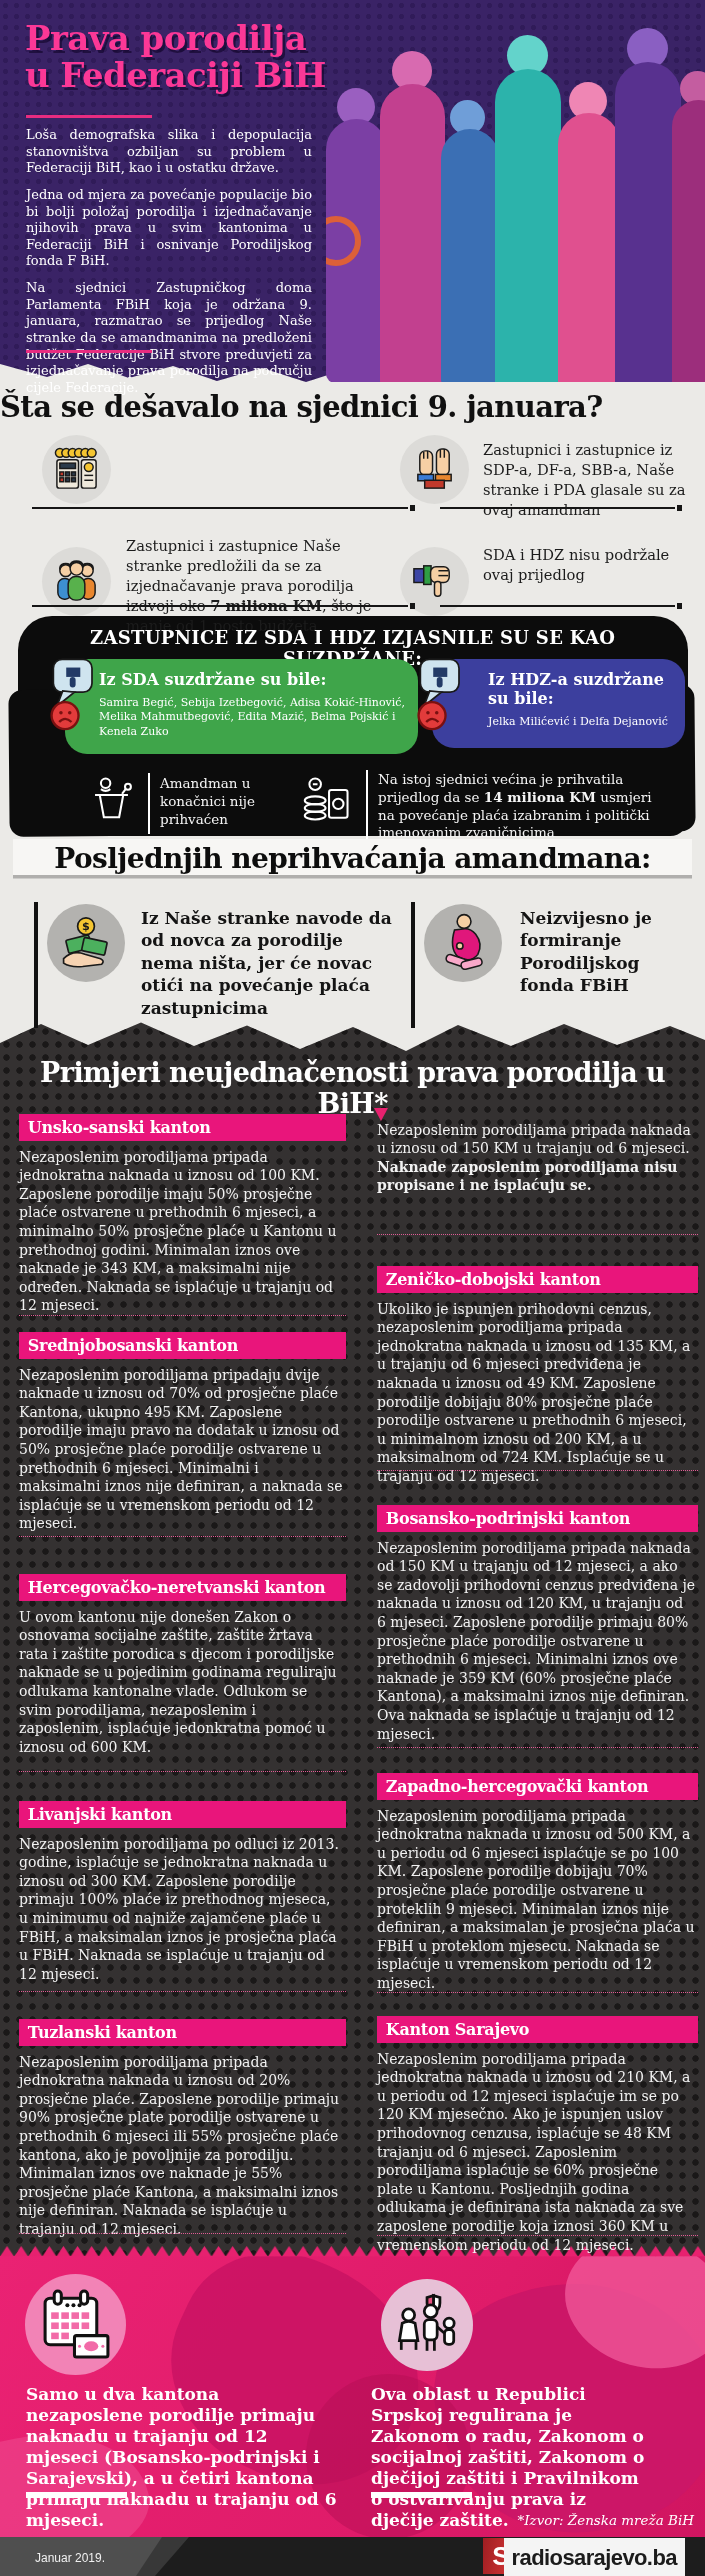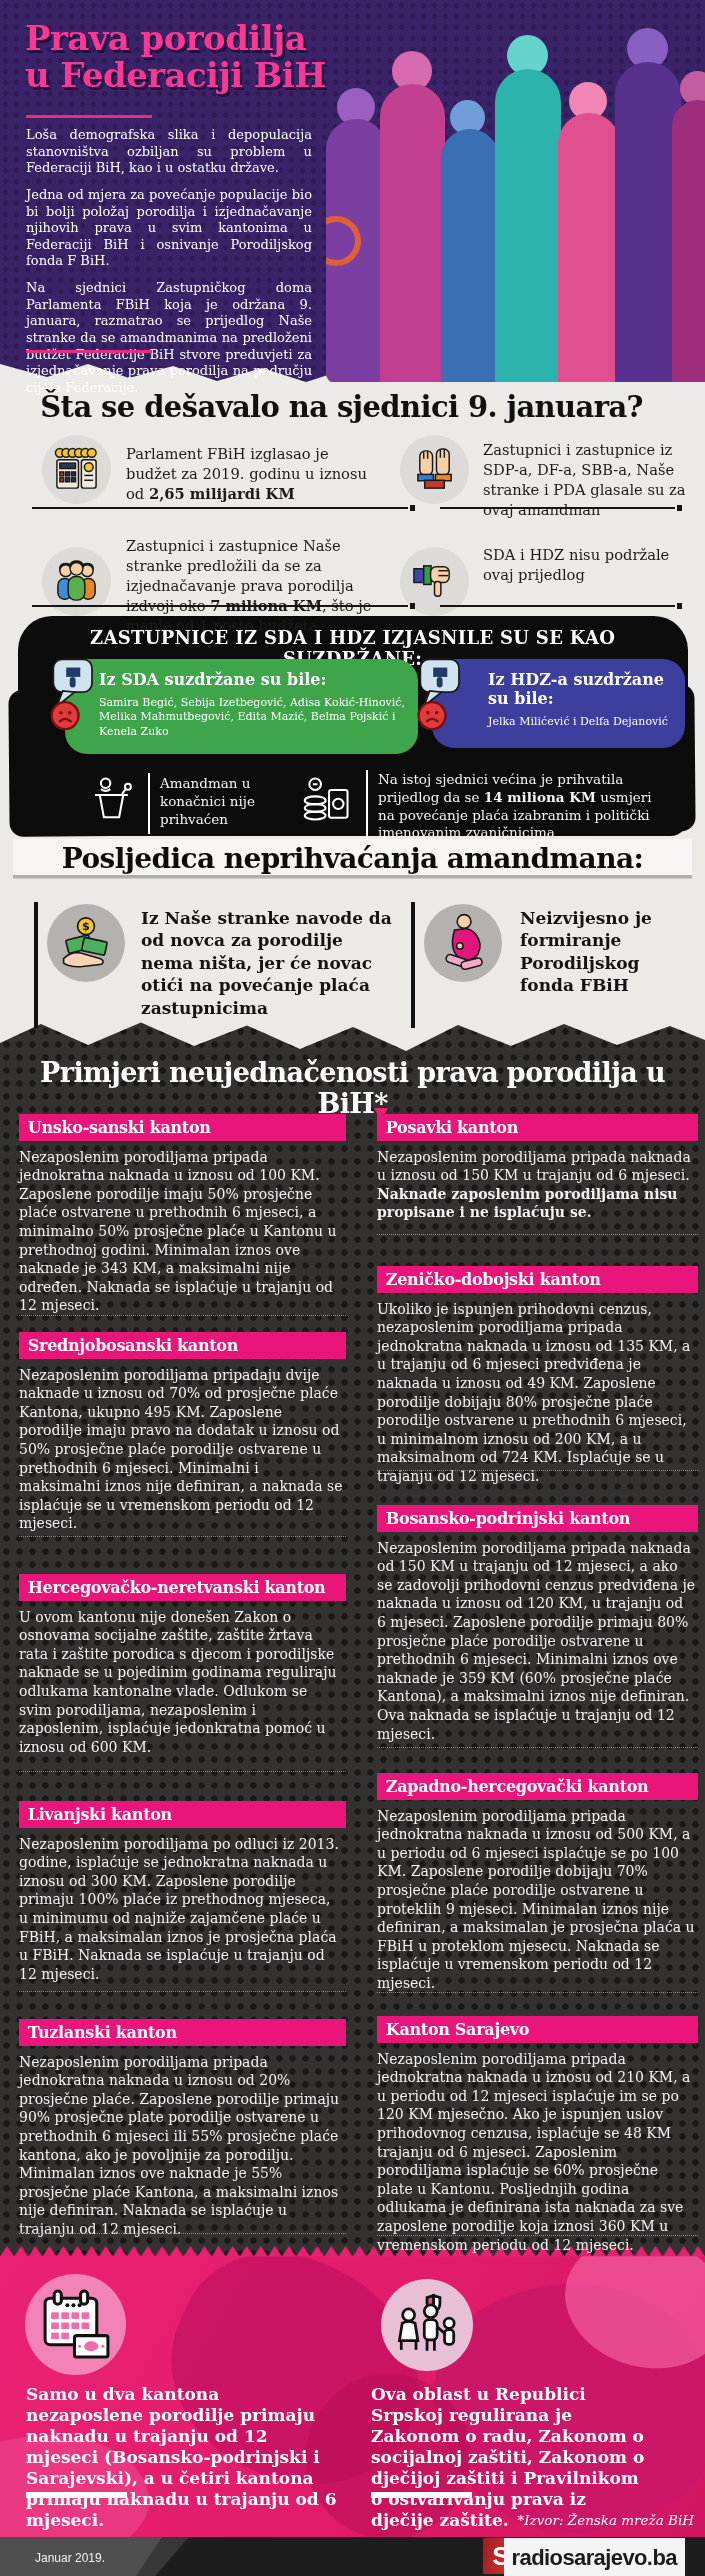--- a/index.html
+++ b/index.html
@@ -37,21 +37,21 @@
   #rule2{left:26px;top:350px;width:126px;}
   #intro{left:26px;top:127px;width:286px;color:#fff;font-size:13px;line-height:1.28;text-align:justify;}
   #intro p{margin:0 0 10px 0;}
   
   #illu{left:326px;top:0;width:379px;height:382px;overflow:hidden;z-index:11;}
   .person{position:absolute;}
   .person .head{position:absolute;border-radius:50%;}
   .person .bod{position:absolute;border-radius:35px 35px 10.6px 10.6px;}
   #illu .ring{position:absolute;left:-15.3px;top:216px;width:38px;height:38px;border:6.5px solid #e8642c;border-radius:50%;opacity:.9;}
   
-  #session-heading{left:0;top:390px;width:643px;text-align:right;font-size:29px;font-weight:bold;color:#101010;letter-spacing:-0.6px;}
+  #session-heading{left:0;top:390px;width:643px;text-align:left;font-size:29px;font-weight:bold;color:#101010;letter-spacing:-0.6px;}
   .icon-circle{position:absolute;width:69px;height:69px;border-radius:50%;background:#dcdbd8;display:flex;align-items:center;justify-content:center;z-index:10;}
   .s-text{position:absolute;z-index:10;font-size:14.7px;line-height:1.36;color:#1c1c1c;}
   .s-text strong{font-weight:bold;}
   .divider{position:absolute;height:1.8px;background:#161616;z-index:10;}
   .divider::after{content:"";position:absolute;right:-7px;top:-1.8px;width:5.3px;height:5.3px;background:#161616;}
   
   #black-box{left:17.6px;top:616px;width:670px;height:220px;background:#0c0c0c;border-radius:34px 34px 17.6px 17.6px;z-index:9;}
   #black-box::after{content:"";position:absolute;left:-8.2px;right:-8.2px;top:71px;height:147px;background:#0c0c0c;transform:rotate(-.5deg);border-radius:14px;z-index:-1;}
   #abstain-title{left:17.6px;top:627px;width:670px;text-align:center;color:#fff;font-size:18px;font-weight:bold;letter-spacing:0.3px;}
   #sda-box{left:65px;top:659px;width:353px;height:95px;background:#3fa54a;border-radius:22px;padding:10.6px 11.8px 0 34px;box-sizing:border-box;}
@@ -186,21 +186,20 @@
         <rect x="16" y="67" width="8" height="8" fill="#c0392b"></rect>
           <rect x="28" y="67" width="8" height="8" fill="#2b3a4a"></rect>
           <rect x="40" y="67" width="8" height="8" fill="#2b3a4a"></rect>
         <rect x="60" y="30" width="30" height="58" rx="5" fill="#efe9dc"></rect>
         <circle cx="75" cy="45" r="9" fill="#f4c531"></circle>
         <line x1="66" y1="62" x2="84" y2="62"></line>
           <line x1="66" y1="72" x2="84" y2="72"></line>
       </g>
     </svg>
   </div>
-  <div class="s-text" style="left:126px;top:444px;width:253px">Parlament FBiH izglasao je budžet za 2019. godinu u iznosu od <strong>2,65 milijardi KM</strong></div>
 
   <div class="icon-circle" style="left:400px;top:435px">
     <svg width="49" height="49" viewBox="0 0 100 100">
       <g stroke="#1a1a1a" stroke-width="3">
         <rect x="20" y="12" width="26" height="50" rx="11" fill="#f6cfa4"></rect>
         <rect x="54" y="8" width="26" height="54" rx="11" fill="#f6cfa4"></rect>
         <line x1="28" y1="14" x2="28" y2="28"></line>
           <line x1="36" y1="12" x2="36" y2="28"></line>
         <line x1="62" y1="10" x2="62" y2="26"></line>
           <line x1="70" y1="8" x2="70" y2="26"></line>
@@ -310,21 +309,21 @@
           <ellipse cx="28" cy="70" rx="18" ry="7"></ellipse>
         <rect x="52" y="26" width="32" height="48" rx="4"></rect>
           <circle cx="68" cy="50" r="9"></circle>
       </g>
     </svg>
   </div>
   <div class="vline" style="left:366px;top:770px;height:69px"></div>
   <div class="o-text" style="left:378px;top:771px;width:282px">Na istoj sjednici većina je prihvatila prijedlog da se <strong>14 miliona KM</strong> usmjeri na povećanje plaća izabranim i politički imenovanim zvaničnicima</div>
 
   <div class="ct" id="cons-strip"></div>
-  <div class="ct" id="cons-heading">Posljedica neprihvaćanja amandmana:</div>
+  <div class="ct" id="cons-heading">Posljednjih neprihvaćanja amandmana:</div>
 
   <div class="cbar-v" style="left:34px;top:902px;height:126px"></div>
   <div class="gray-circle" style="left:47px;top:904px">
     <svg width="56" height="56" viewBox="0 0 100 100">
       <g stroke="#1a1a1a" stroke-width="3">
         <circle cx="50" cy="20" r="15" fill="#f4c531"></circle>
         <text x="50" y="27" text-anchor="middle" font-size="20" font-weight="bold" fill="#1a1a1a" stroke="none" font-family="DejaVu Sans, sans-serif">$</text>
         <rect x="16" y="40" width="42" height="24" rx="3" fill="#4cb05e" transform="rotate(-14 37 52)"></rect>
         <rect x="44" y="44" width="42" height="24" rx="3" fill="#4cb05e" transform="rotate(12 65 56)"></rect>
         <path d="M10 78 q16 -16 38 -8 l28 8 q8 4 2 10 l-34 4 q-22 2 -34 -6 z" fill="#f6d3b2"></path>
@@ -384,23 +383,20 @@
 
   <div class="canton col-l" style="top:2019px">
     <div class="cbar">
         <span>Tuzlanski kanton</span>
       </div>
     <div class="cbody">Nezaposlenim porodiljama pripada jednokratna naknada u iznosu od 20% prosječne plaće. Zaposlene porodilje primaju 90% prosječne plate porodilje ostvarene u prethodnih 6 mjeseci ili 55% prosječne plaće kantona, ako je povoljnije za porodilju. Minimalan iznos ove naknade je 55% prosječne plaće Kantona, a maksimalni iznos nije definiran. Naknada se isplaćuje u trajanju od 12 mjeseci.</div>
   </div>
   <div class="dot-sep" style="left:19px;top:2233px;width:327px"></div>
 
   <div class="canton col-r" style="top:1114px">
-    <div class="cbar">
-        <span>Posavki kanton</span>
-      </div>
     <div class="cbody">Nezaposlenim porodiljama pripada naknada u iznosu od 150 KM u trajanju od 6 mjeseci. <strong>Naknade zaposlenim porodiljama nisu propisane i ne isplaćuju se.</strong></div>
   </div>
   <div class="dot-sep" style="left:377px;top:1234px;width:321px"></div>
 
   <div class="canton col-r" style="top:1266px">
     <div class="cbar">
         <span>Zeničko-dobojski kanton</span>
       </div>
     <div class="cbody">Ukoliko je ispunjen prihodovni cenzus, nezaposlenim porodiljama pripada jednokratna naknada u iznosu od 135 KM, a u trajanju od 6 mjeseci predviđena je naknada u iznosu od 49 KM. Zaposlene porodilje dobijaju 80% prosječne plaće porodilje ostvarene u prethodnih 6 mjeseci, u minimalnom iznosu od 200 KM, a u maksimalnom od 724 KM. Isplaćuje se u trajanju od 12 mjeseci.</div>
   </div>

